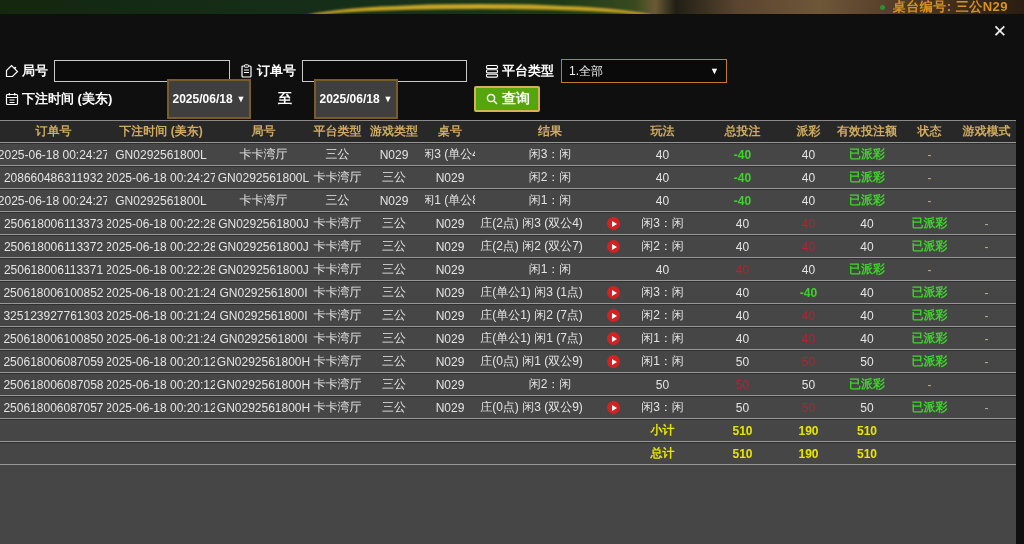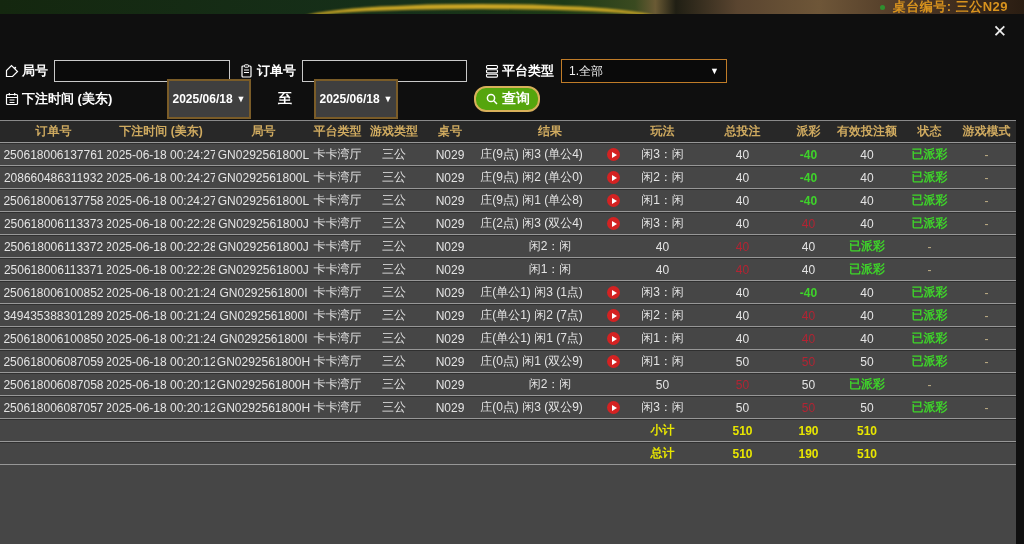--- a/index.html
+++ b/index.html
@@ -29,21 +29,21 @@
   .f-icon{display:inline-flex;width:15px;height:15px;align-items:center;justify-content:center;}
   .txt-input{background:#0a0a0a;border:1px solid #c9c9c9;height:20px;color:#eee;font-size:12px;
       padding:0 4px;outline:none;}
   .select-box{display:flex;align-items:center;justify-content:space-between;background:#0a0a0a;
       border:1px solid #c07c28;height:22px;color:#efefef;font-size:12px;padding:0 7px;cursor:pointer;}
   .date-box{display:flex;align-items:center;justify-content:center;gap:4px;background:#3f3f3f;
       border:2px solid #7a5c28;height:20px;color:#fff;font-size:12px;font-weight:bold;padding:8px 6px;cursor:pointer;}
   .caret{font-size:9px;color:#fff;}
   .to-label{font-size:14px;font-weight:bold;color:#fff;}
   .search-btn{display:flex;align-items:center;gap:3px;background:#55a50d;border:2px solid #d8b05a;
-      border-radius:12px;height:22px;padding:0 8px;color:#fff;font-size:14px;font-weight:bold;cursor:pointer;}
+      border-radius:2px;height:22px;padding:0 8px;color:#fff;font-size:14px;font-weight:bold;cursor:pointer;}
 
   
   :root{--cols:107px 108px 97px 51px 62px 50px 150px 75px 85px 47px 70px 55px 59px;}
   .table-wrap{position:absolute;left:0;top:106px;width:1016px;height:424px;display:flex;flex-direction:column;background:#101010;}
   .thead{display:grid;grid-template-columns:var(--cols);height:21px;background:#282828;
       border-top:1px solid #8a8a8a;border-bottom:1px solid #979797;}
   .thead .cell{color:#d0ab60;font-weight:bold;}
   .trow{display:grid;grid-template-columns:var(--cols);height:21px;background:#464646;
       border-top:1px solid #2f2f2f;border-bottom:1px solid #979797;}
   .cell{display:flex;align-items:center;justify-content:center;font-size:12px;color:#e4e4e4;
@@ -175,21 +175,20 @@
         <div class="cell">结果</div>
         <div class="cell">玩法</div>
         <div class="cell">总投注</div>
         <div class="cell">派彩</div>
         <div class="cell">有效投注额</div>
         <div class="cell">状态</div>
         <div class="cell">游戏模式</div>
       </div>
     <div>
         <div class="trow">
-          <div class="cell">250618006137761</div>
           <div class="cell">2025-06-18 00:24:27</div>
           <div class="cell">GN0292561800L</div>
           <div class="cell">卡卡湾厅</div>
           <div class="cell">三公</div>
           <div class="cell">N029</div>
           <div class="cell result-cell">
             <span>庄(9点) 闲3 (单公4)</span>
             <div class="play-btn"></div>
           </div>
           <div class="cell">闲3：闲</div>
@@ -199,33 +198,28 @@
           <div class="cell status-green">已派彩</div>
           <div class="cell mode-dim">-</div>
         </div>
         <div class="trow">
           <div class="cell">208660486311932</div>
           <div class="cell">2025-06-18 00:24:27</div>
           <div class="cell">GN0292561800L</div>
           <div class="cell">卡卡湾厅</div>
           <div class="cell">三公</div>
           <div class="cell">N029</div>
-          <div class="cell result-cell">
-            <span>庄(9点) 闲2 (单公0)</span>
-            <div class="play-btn"></div>
-          </div>
           <div class="cell">闲2：闲</div>
           <div class="cell">40</div>
           <div class="cell pay-green">-40</div>
           <div class="cell">40</div>
           <div class="cell status-green">已派彩</div>
           <div class="cell mode-dim">-</div>
         </div>
         <div class="trow">
-          <div class="cell">250618006137758</div>
           <div class="cell">2025-06-18 00:24:27</div>
           <div class="cell">GN0292561800L</div>
           <div class="cell">卡卡湾厅</div>
           <div class="cell">三公</div>
           <div class="cell">N029</div>
           <div class="cell result-cell">
             <span>庄(9点) 闲1 (单公8)</span>
             <div class="play-btn"></div>
           </div>
           <div class="cell">闲1：闲</div>
@@ -253,20 +247,24 @@
           <div class="cell status-green">已派彩</div>
           <div class="cell mode-dim">-</div>
         </div>
         <div class="trow">
           <div class="cell">250618006113372</div>
           <div class="cell">2025-06-18 00:22:28</div>
           <div class="cell">GN0292561800J</div>
           <div class="cell">卡卡湾厅</div>
           <div class="cell">三公</div>
           <div class="cell">N029</div>
+          <div class="cell result-cell">
+            <span>庄(2点) 闲2 (双公7)</span>
+            <div class="play-btn"></div>
+          </div>
           <div class="cell">闲2：闲</div>
           <div class="cell">40</div>
           <div class="cell pay-red">40</div>
           <div class="cell">40</div>
           <div class="cell status-green">已派彩</div>
           <div class="cell mode-dim">-</div>
         </div>
         <div class="trow">
           <div class="cell">250618006113371</div>
           <div class="cell">2025-06-18 00:22:28</div>
@@ -293,21 +291,21 @@
             <div class="play-btn"></div>
           </div>
           <div class="cell">闲3：闲</div>
           <div class="cell">40</div>
           <div class="cell pay-green">-40</div>
           <div class="cell">40</div>
           <div class="cell status-green">已派彩</div>
           <div class="cell mode-dim">-</div>
         </div>
         <div class="trow">
-          <div class="cell">349435388301289</div>
+          <div class="cell">325123927761303</div>
           <div class="cell">2025-06-18 00:21:24</div>
           <div class="cell">GN0292561800I</div>
           <div class="cell">卡卡湾厅</div>
           <div class="cell">三公</div>
           <div class="cell">N029</div>
           <div class="cell result-cell">
             <span>庄(单公1) 闲2 (7点)</span>
             <div class="play-btn"></div>
           </div>
           <div class="cell">闲2：闲</div>

